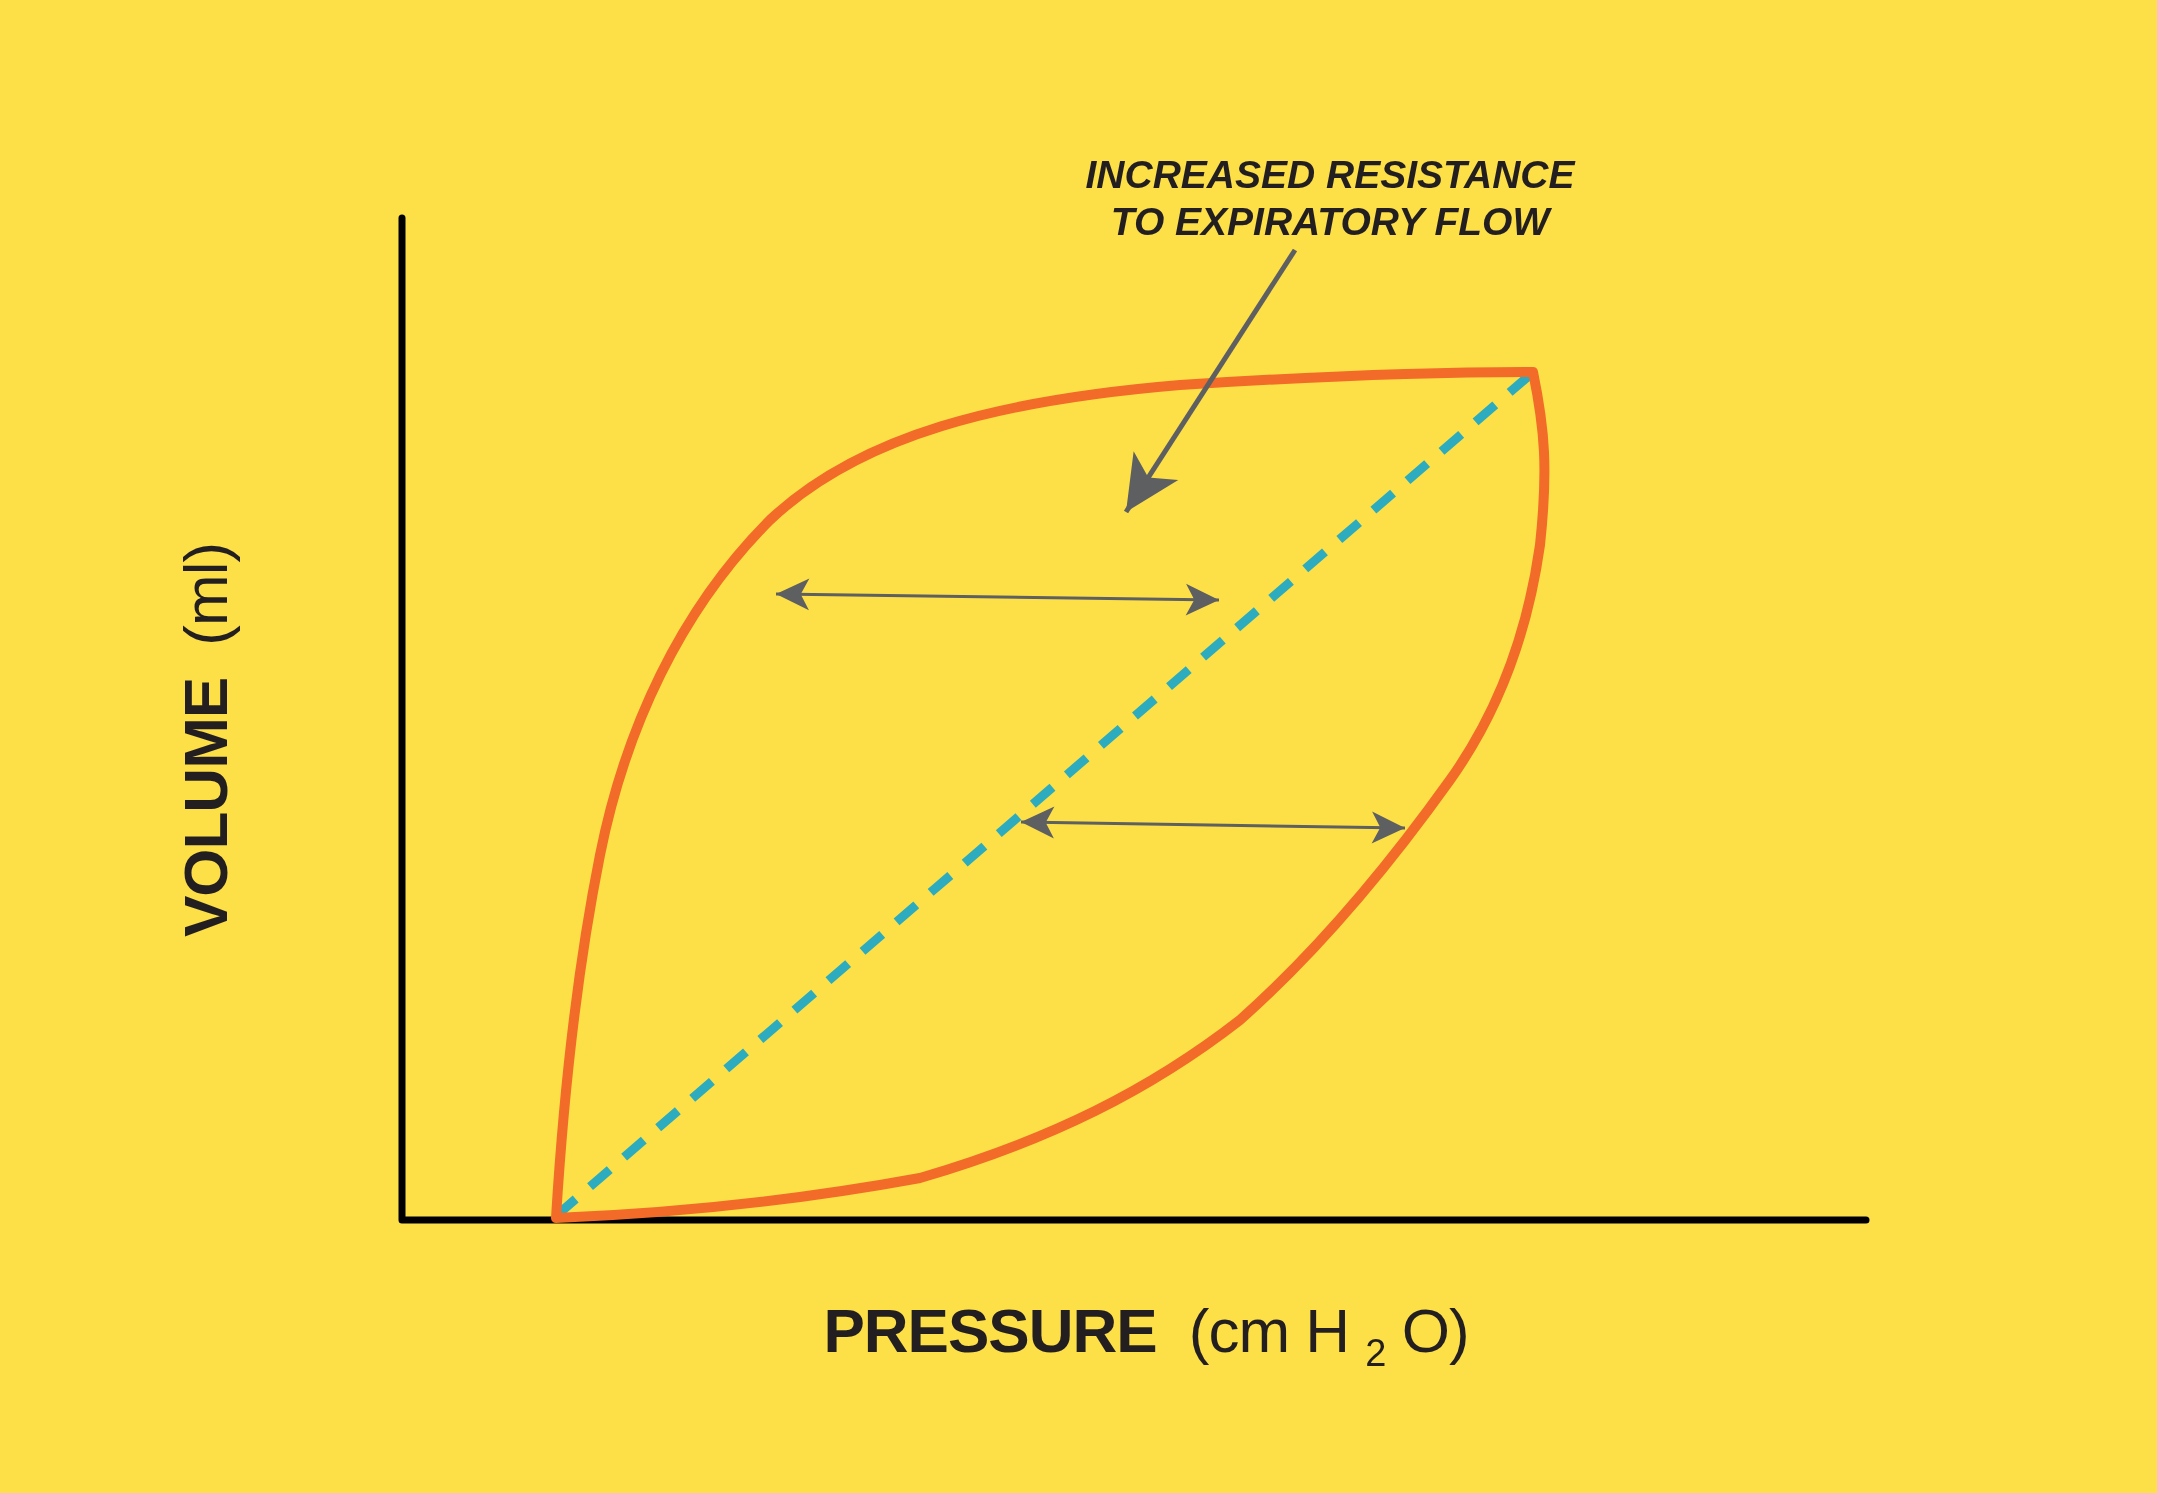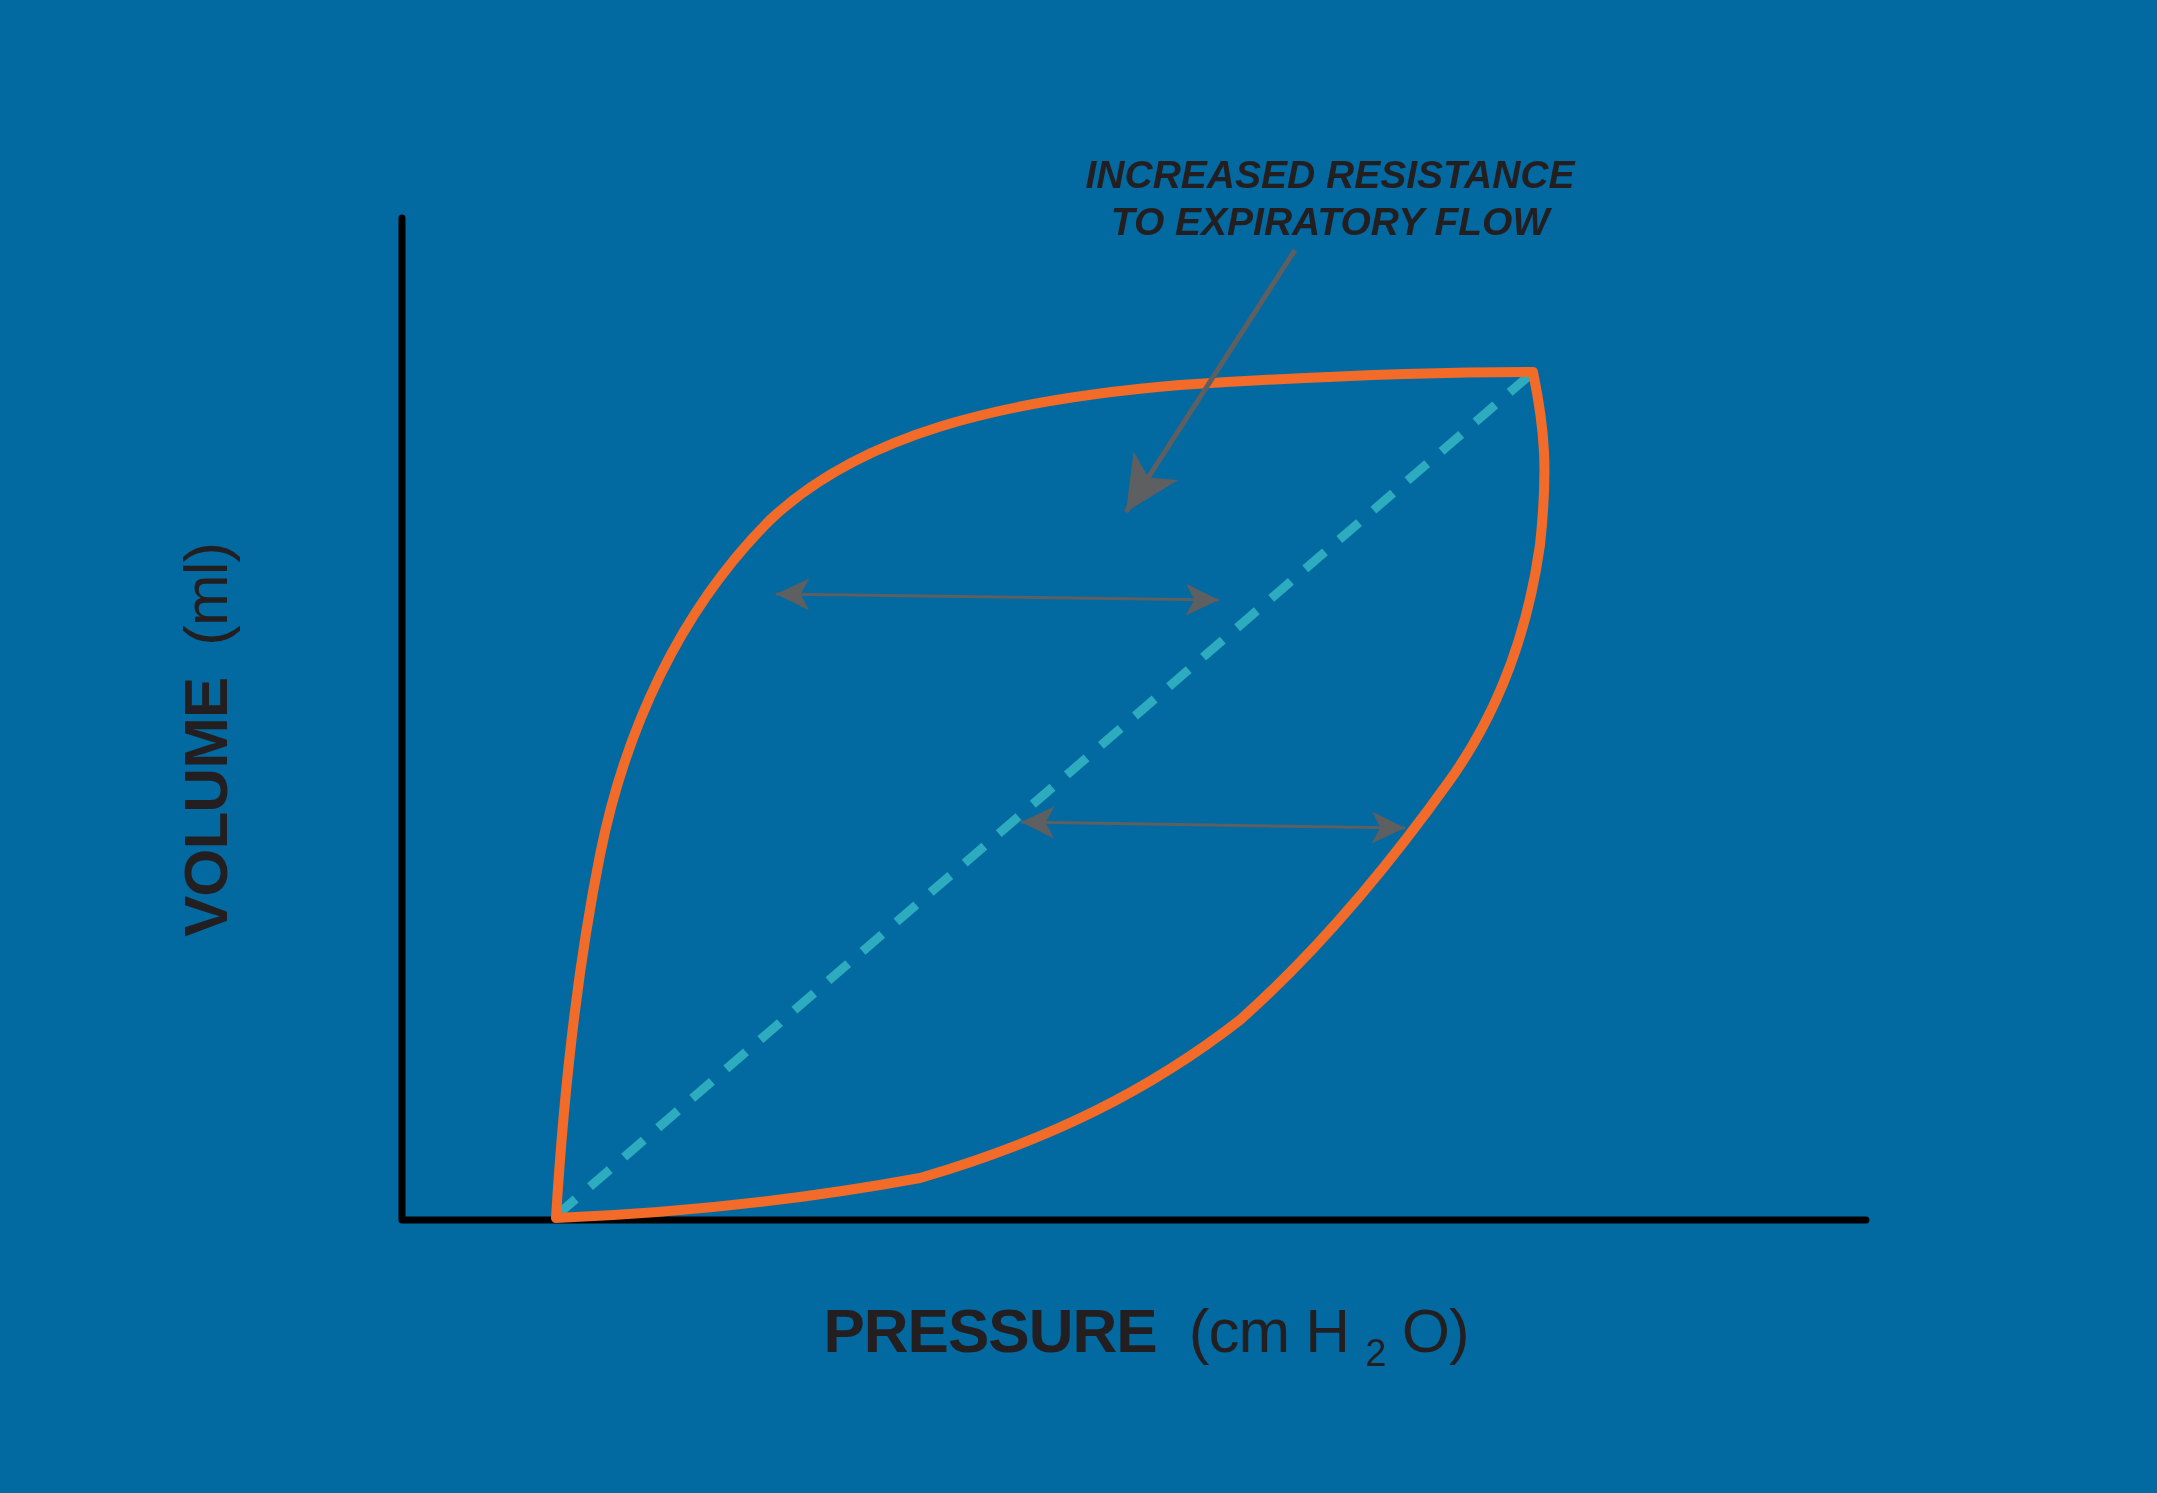--- a/index.html
+++ b/index.html
@@ -1,20 +1,20 @@
 <!DOCTYPE html>
 <html><head>
 <meta charset="utf-8">
 <style>
   html, body { margin: 0; padding: 0; background: #ffffff; }
   .canvas {
     position: relative;
     width: 2157px;
     height: 1493px;
-    background: #0369a1;
+    background: #fde047;
     overflow: hidden;
     font-family: "Liberation Sans", sans-serif;
   }
   svg { display: block; }
   .axis-label {
     font-family: "Liberation Sans", sans-serif;
     font-weight: 700;
     font-size: 62px;
     fill: #231F20;
     letter-spacing: -1px;

